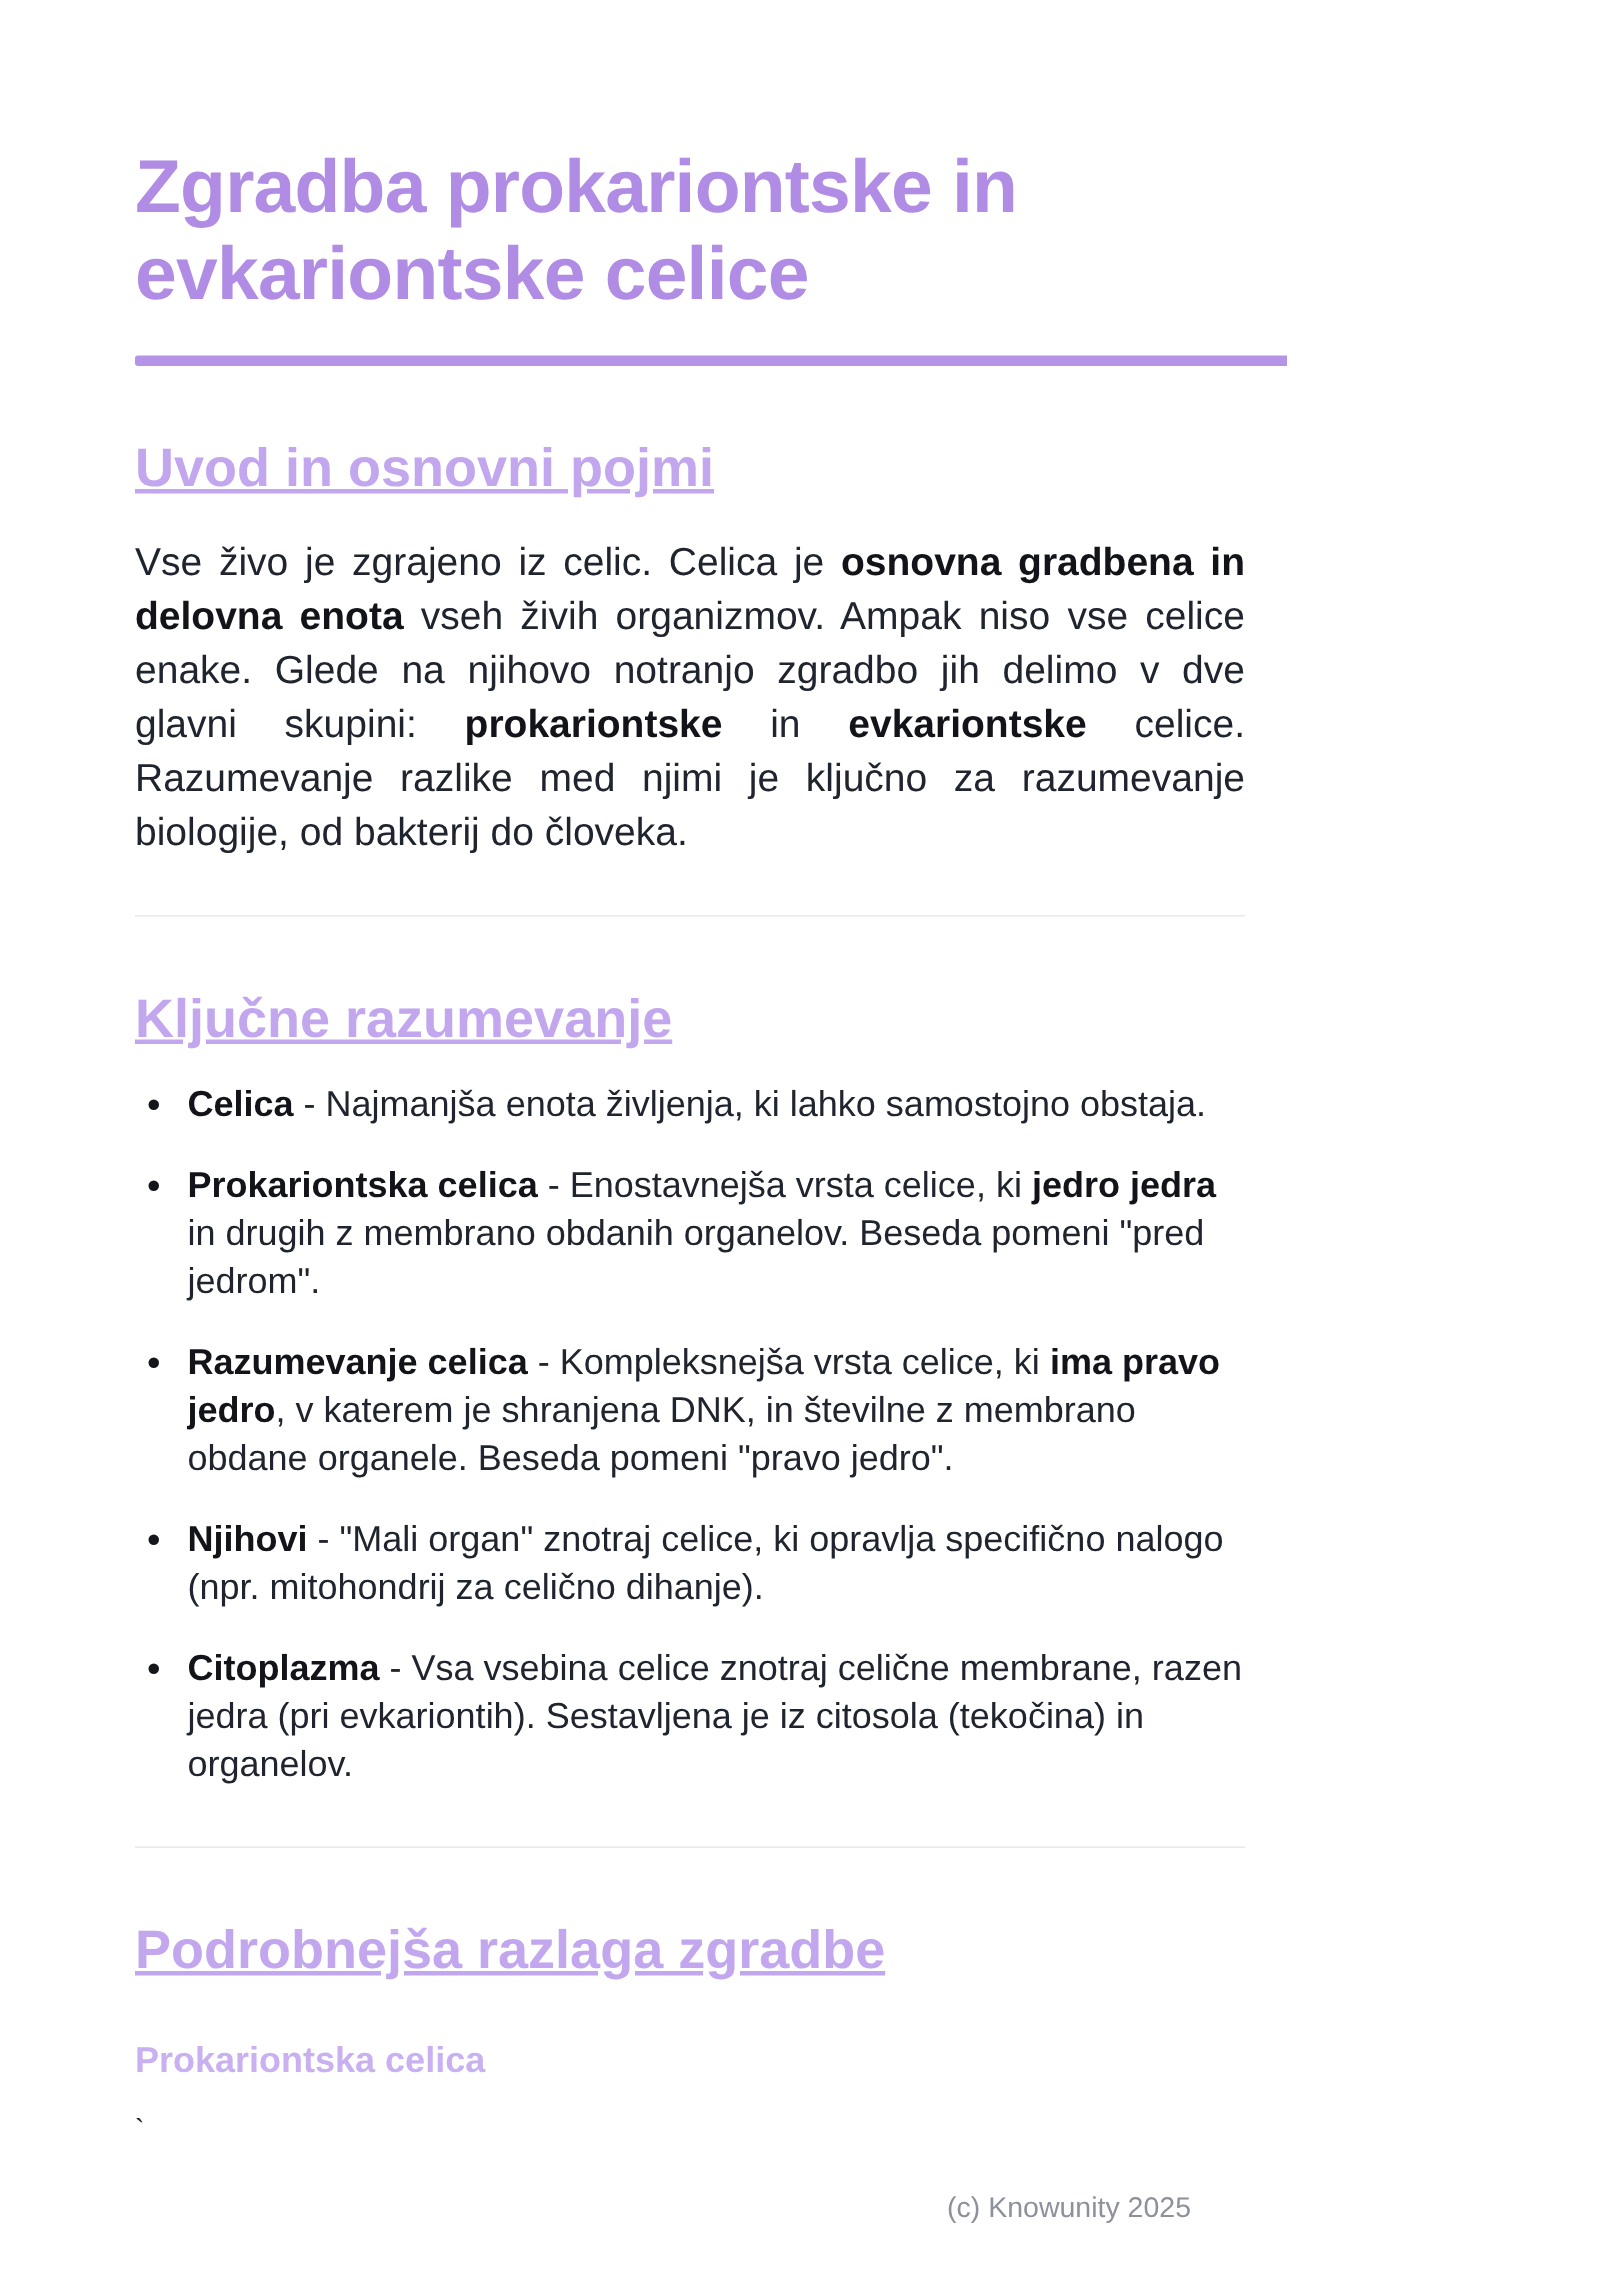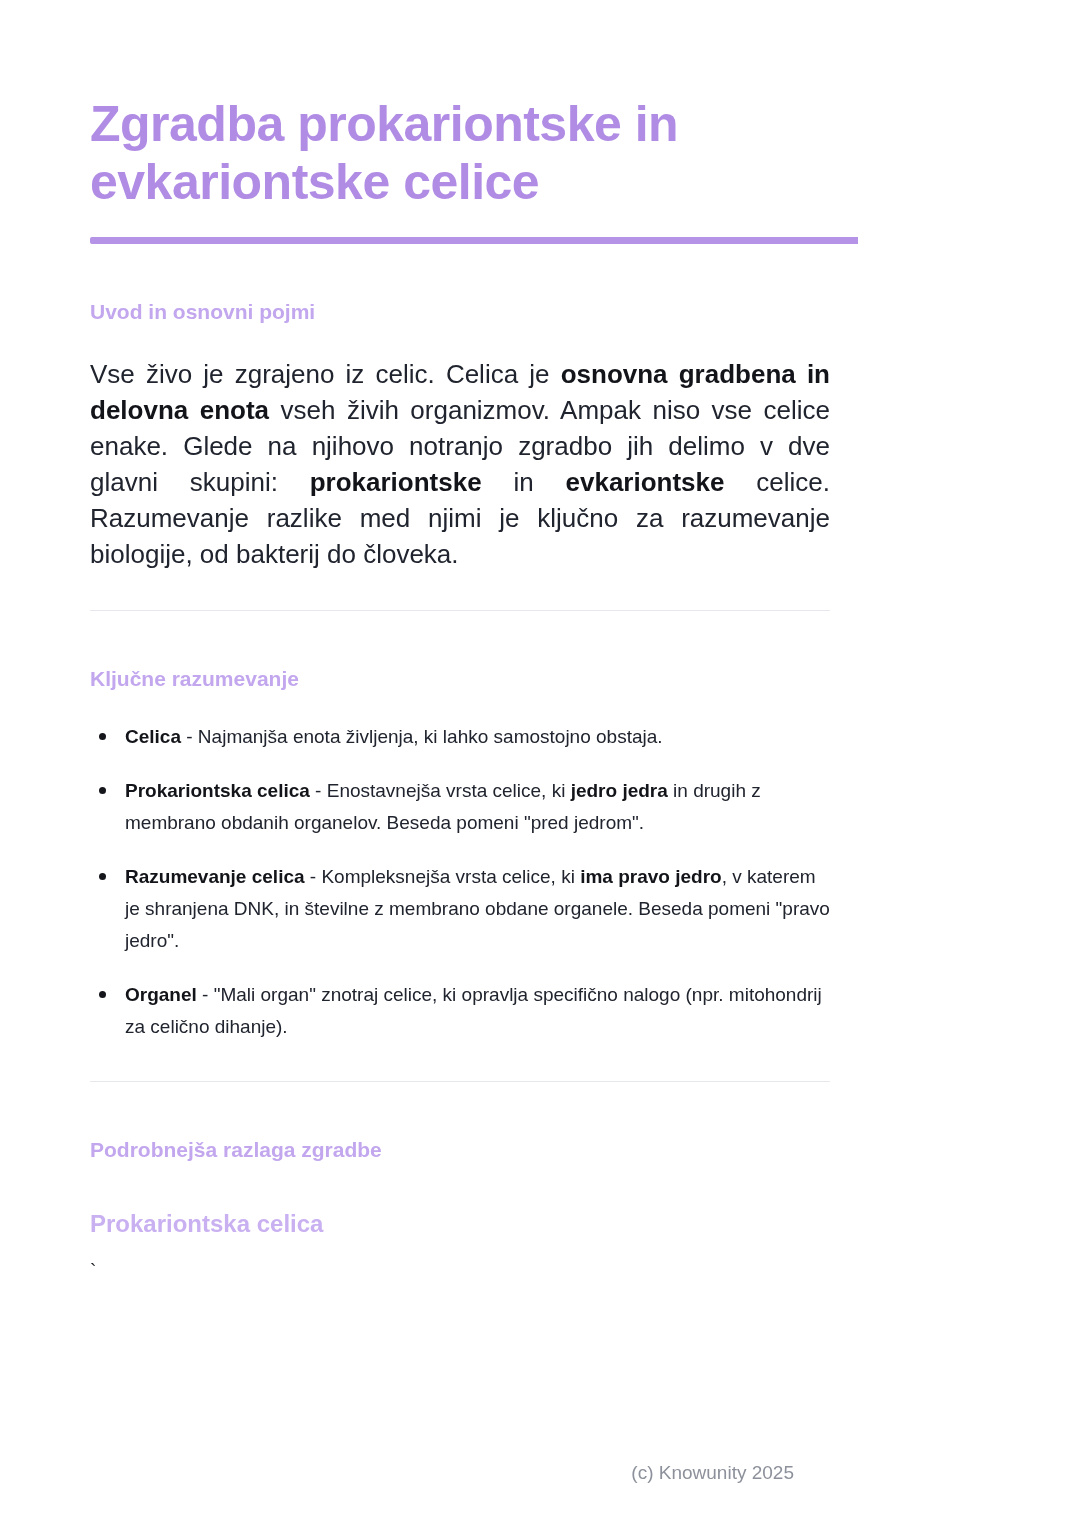--- a/index.html
+++ b/index.html
@@ -39,24 +39,25 @@
   }
   .title-rule {
     margin-top: 26px;
     width: 845px;
     height: 7px;
     background: #b593e6;
     border-radius: 2px;
   }
   h2 {
     margin: 50px 0 0 0;
-    font-size: 21px;
+    font-size: 36px;
     line-height: 36px;
     font-weight: 800;
     color: #c2a6ee;
+    text-decoration: underline;
   }
   h3 {
     margin: 42px 0 0 0;
     font-size: 24px;
     line-height: 28px;
     font-weight: 700;
     color: #c9b0f1;
   }
   .para {
     margin: 26px 0 0 0;
@@ -73,21 +74,21 @@
   }
   .def-list {
     margin: 24px 0 0 0;
     padding: 0;
     list-style: none;
   }
   .def-list li {
     position: relative;
     padding-left: 35px;
     margin-bottom: 10px;
-    font-size: 19px;
+    font-size: 24px;
     line-height: 32px;
     color: #20242e;
     margin-top: 22px;
   }
   .def-list li::before {
     content: '';
     position: absolute;
     left: 9px;
     top: 12px;
     width: 7px;
@@ -126,21 +127,22 @@
     <h2>Uvod in osnovni pojmi</h2>
     <p class="para justify"><span>Vse živo je zgrajeno iz celic. Celica je </span><span class="b">osnovna gradbena in delovna enota</span><span> vseh živih organizmov. Ampak niso vse celice enake. Glede na njihovo notranjo zgradbo jih delimo v dve glavni skupini: </span><span class="b">prokariontske</span><span> in </span><span class="b">evkariontske</span><span> celice. Razumevanje razlike med njimi je ključno za razumevanje biologije, od bakterij do človeka.</span></p>
 
     <hr class="divider">
 
     <h2>Ključne razumevanje</h2>
     <ul class="def-list">
         <li><span class="b">Celica</span><span> - Najmanjša enota življenja, ki lahko samostojno obstaja.</span></li>
         <li><span class="b">Prokariontska celica</span><span> - Enostavnejša vrsta celice, ki </span><span class="b">jedro jedra</span><span> in drugih z membrano obdanih organelov. Beseda pomeni "pred jedrom".</span></li>
         <li><span class="b">Razumevanje celica</span><span> - Kompleksnejša vrsta celice, ki </span><span class="b">ima pravo jedro</span><span>, v katerem je shranjena DNK, in številne z membrano obdane organele. Beseda pomeni "pravo jedro".</span></li>
-        <li><span class="b">Organel</span><span> - "Mali organ" znotraj celice, ki opravlja specifično nalogo (npr. mitohondrij za celično dihanje).</span></li>
+        <li><span class="b">Njihovi</span><span> - "Mali organ" znotraj celice, ki opravlja specifično nalogo (npr. mitohondrij za celično dihanje).</span></li>
+        <li><span class="b">Citoplazma</span><span> - Vsa vsebina celice znotraj celične membrane, razen jedra (pri evkariontih). Sestavljena je iz citosola (tekočina) in organelov.</span></li>
       </ul>
 
     <hr class="divider">
 
     <h2>Podrobnejša razlaga zgradbe</h2>
     <h3>Prokariontska celica</h3>
 
     <div class="stray">`</div>
   </div>
 

